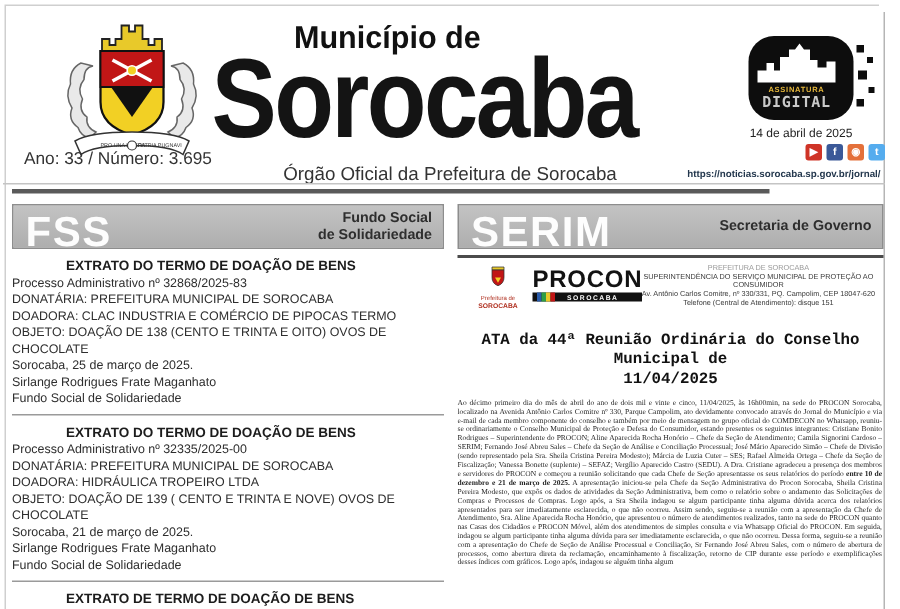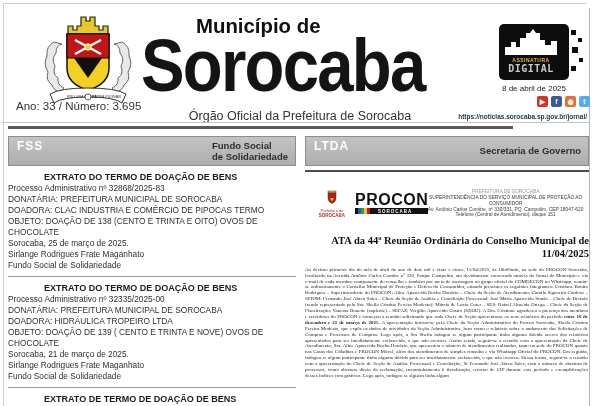--- a/index.html
+++ b/index.html
@@ -12,21 +12,21 @@
   #edge-right{left:589px;top:8px;width:1px;height:398px;background:#b5b5b5;}
 
   
   #crest{position:absolute;left:38px;top:12px;}
   #title-top{position:absolute;left:196px;top:14px;font-size:21px;font-weight:bold;
              letter-spacing:0px;color:#111;transform:scaleX(.97);transform-origin:0 0;}
   #title-main{position:absolute;left:141px;top:28px;font-size:75px;font-weight:800;
               letter-spacing:-2px;color:#141414;transform:scaleX(.87);transform-origin:0 0;
               line-height:1;}
   #badge{position:absolute;left:499px;top:24px;width:70px;height:56px;background:#0d0d0d;
-         border-radius:5px;}
+         border-radius:17px;}
   #badge svg{position:absolute;left:4px;top:3px;}
   #badge .l1{position:absolute;left:0;right:6px;top:33px;text-align:center;
              font-size:5px;font-weight:bold;letter-spacing:.5px;color:#e8b93c;}
   #badge .l2{position:absolute;left:0;right:6px;top:39px;text-align:center;
              font-family:"DejaVu Sans Mono",monospace;font-size:10px;font-weight:bold;
              letter-spacing:.5px;color:#c9c9c9;}
   .pix{position:absolute;background:#0d0d0d;}
   #badge-date{position:absolute;left:488px;top:84px;width:92px;text-align:center;
               font-size:8px;color:#222;}
   #social{position:absolute;left:537px;top:96px;display:flex;gap:3px;}
@@ -40,47 +40,47 @@
        text-decoration:none;}
   #rule-light{position:absolute;left:2px;top:122px;width:588px;height:1px;background:#c4c4c4;}
   #rule-dark{position:absolute;left:8px;top:126px;width:505px;height:3px;background:#5a5a5a;}
 
   
   .col{position:absolute;top:136px;}
   #col-left{left:8px;width:288px;}
   #col-right{left:305px;width:284px;}
   .section-bar{height:30px;background:linear-gradient(#c3c3c3,#aeaeae);
                border:1px solid #8d8d8d;box-sizing:border-box;position:relative;}
-  .section-code{position:absolute;left:8px;top:2px;font-size:12px;font-weight:800;
+  .section-code{position:absolute;left:8px;top:2px;font-size:28px;font-weight:800;
                 letter-spacing:1px;color:#fdfdfd;}
-  .section-name{position:absolute;right:7px;top:4px;text-align:left;font-size:9.5px;
+  .section-name{position:absolute;right:7px;top:4px;text-align:right;font-size:9.5px;
                 font-weight:bold;color:#2e2e2e;line-height:10.5px;}
 
   .extract{margin-top:6px;}
   .extract-title{font-size:9px;font-weight:bold;color:#1c1c1c;line-height:11px;margin-left:36px;}
   .extract-line{font-size:8.3px;color:#2e2e2e;line-height:11px;}
   .divider{border:0;border-top:1px solid #9a9a9a;margin:5px 0 0 0;}
 
   #scan-top{height:2px;background:#4b4b4b;margin-top:4px;}
-  #procon-head{position:relative;height:38px;margin-top:16px;}
+  #procon-head{position:relative;height:38px;margin-top:3px;}
   #mini-logo{position:absolute;left:12px;top:2px;width:30px;text-align:center;}
   #mini-logo .t1{font-size:4px;color:#b03020;line-height:4px;}
   #mini-logo .t2{font-size:4.5px;font-weight:bold;color:#b03020;line-height:5px;}
   #procon-word{position:absolute;left:50px;top:4px;}
   #procon-word .w{font-size:16px;font-weight:800;letter-spacing:.5px;color:#121212;line-height:15px;}
   #procon-word .bar{display:flex;align-items:center;height:6px;background:#111;margin-top:1px;}
   #procon-word .stripe{width:3px;height:6px;}
   #procon-word .bar span{color:#fff;font-size:4.5px;font-weight:bold;letter-spacing:1px;
                          margin-left:8px;}
   #procon-org{position:absolute;left:118px;top:1px;width:306px;text-align:center;
               transform:scale(.54);transform-origin:0 0;color:#3a3a3a;}
   #procon-org div{font-size:9px;line-height:10.5px;}
   #procon-org .blur{color:#9a9a9a;}
 
-  #ata-title{margin-top:8px;text-align:right;font-family:Liberation Serif, serif;
+  #ata-title{margin-top:8px;text-align:center;font-family:Liberation Mono, monospace;
              font-weight:bold;font-size:10.5px;line-height:13px;color:#111;}
   #ata-body-clip{margin-top:6px;height:166px;overflow:hidden;position:relative;}
   #ata-body{width:566px;font-family:"Liberation Serif",serif;font-size:10px;
             line-height:1.18;text-align:justify;color:#1f1f1f;
             transform:scale(.5);transform-origin:0 0;}
 </style>
 </head>
 <body>
 
 <div id="page">
@@ -119,21 +119,21 @@
       <path d="M2,28 v-8 h6 v-5 h5 v5 h4 v-9 h6 v-5 h4 l3,-4 3,4 h4 v7 h5 v5 h6 v-4 h6 v14 z" fill="#fff"></path>
     </svg>
     <div class="l1">ASSINATURA</div>
     <div class="l2">DIGITAL</div>
   </div>
   <div class="pix" style="left:571px;top:30px;width:5px;height:5px;"></div>
   <div class="pix" style="left:578px;top:38px;width:4px;height:4px;"></div>
   <div class="pix" style="left:572px;top:47px;width:6px;height:6px;"></div>
   <div class="pix" style="left:579px;top:58px;width:4px;height:4px;"></div>
   <div class="pix" style="left:571px;top:66px;width:5px;height:5px;"></div>
-  <div id="badge-date">8 de abril de 2025</div>
+  <div id="badge-date">14 de abril de 2025</div>
 
   <div id="social">
     <div class="sicon" style="background:#cf3427">▶</div>
     <div class="sicon" style="background:#3b5998">f</div>
     <div class="sicon" style="background:#e4703a">◉</div>
     <div class="sicon" style="background:#55acee">t</div>
   </div>
 
   <div id="edition">Ano: 33 / Número: 3.695</div>
   <div id="org-line">Órgão Oficial da Prefeitura de Sorocaba</div>
@@ -176,21 +176,21 @@
 
     <div class="extract">
       <div class="extract-title">EXTRATO DE TERMO DE DOAÇÃO DE  BENS</div>
       <div class="extract-line">Processo Administrativo nº 3970/2025-71</div>
 
     </div>
   </div>
 
   <div class="col" id="col-right">
     <div class="section-bar">
-      <span class="section-code">LTDA</span>
+      <span class="section-code">SERIM</span>
       <span class="section-name" style="top:9px">Secretaria de Governo</span>
     </div>
 
     <div id="scan-top"></div>
 
     <div id="procon-head">
       <div id="mini-logo">
         <svg width="14" height="15" viewBox="0 0 14 15">
           <path d="M3,3 h8 v-2 h-8 z" fill="#e8c92a" stroke="#333" stroke-width=".5"></path>
           <path d="M3,3 h8 v5 q0,4 -4,5.5 q-4,-1.5 -4,-5.5 z" fill="#c11616" stroke="#333" stroke-width=".5"></path>

